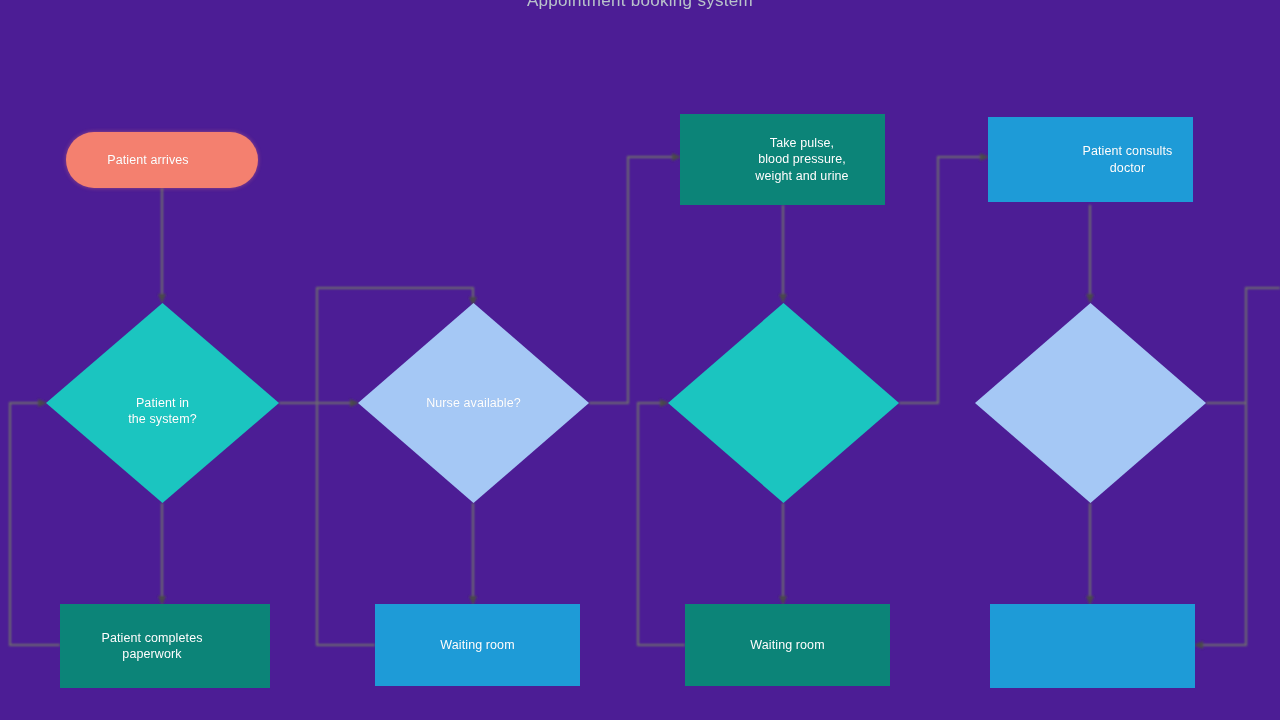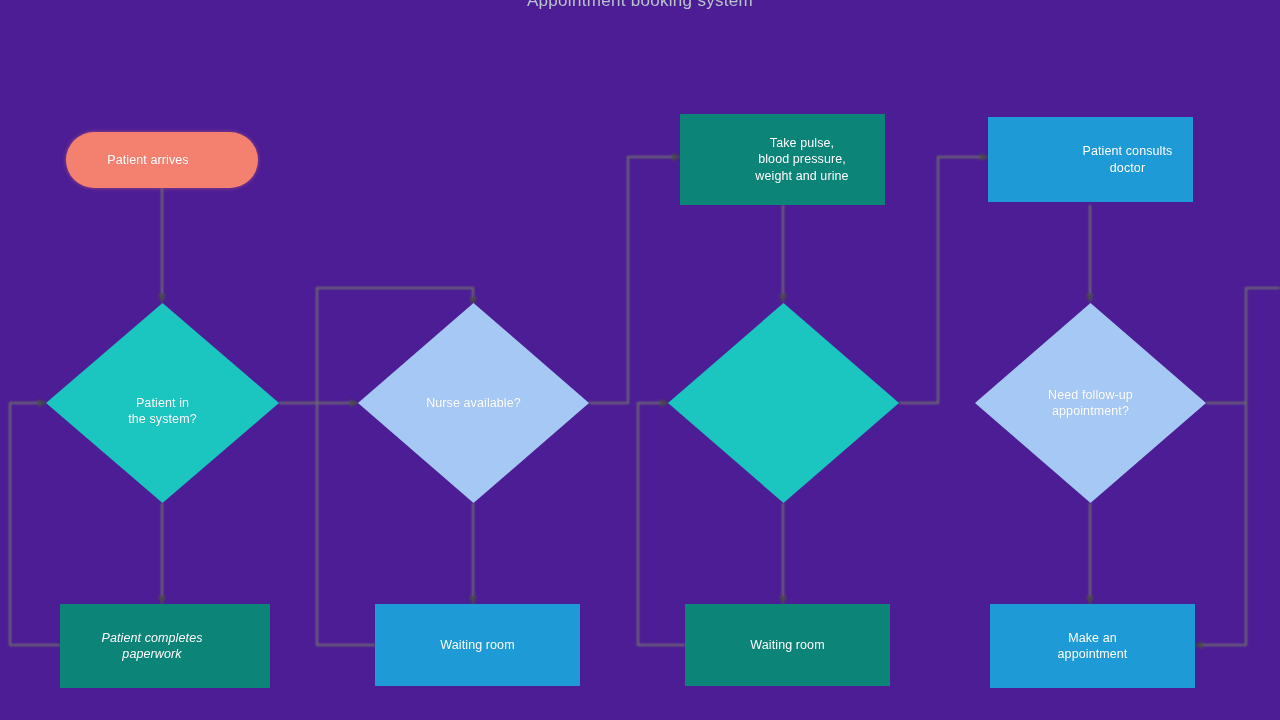--- a/index.html
+++ b/index.html
@@ -109,21 +109,21 @@
   <div class="node-label" style="left:52px;top:132px;width:192px;height:56px;">Patient arrives</div>
 
   <div style="position:absolute;left:46px;top:303px;width:233px;height:200px;">
     <div style="position:absolute;left:0;top:0;width:100%;height:100%;background:#1bc5c0;
                 clip-path:polygon(50% 0%,100% 50%,50% 100%,0% 50%);"></div>
   </div>
   <div class="node-label" style="left:76px;top:371px;width:173px;height:80px;text-align:center;">Patient in
 the system?</div>
 
   <div style="position:absolute;left:60px;top:604px;width:210px;height:84px;background:#0c8478;"></div>
-  <div class="node-label" style="left:60px;top:604px;width:184px;height:84px;font-style:italic;">Patient completes
+  <div class="node-label" style="left:60px;top:604px;width:184px;height:84px;">Patient completes
 paperwork</div>
 
   <div style="position:absolute;left:358px;top:303px;width:231px;height:200px;">
     <div style="position:absolute;left:0;top:0;width:100%;height:100%;background:#a5c8f5;
                 clip-path:polygon(50% 0%,100% 50%,50% 100%,0% 50%);"></div>
   </div>
   <div class="node-label" style="left:388px;top:373px;width:171px;height:60px;color:#ffffff;">Nurse available?</div>
 
   <div style="position:absolute;left:375px;top:604px;width:205px;height:82px;background:#1e9bd7;"></div>
   <div class="node-label" style="left:375px;top:604px;width:205px;height:82px;">Waiting room</div>
@@ -142,20 +142,16 @@
   <div class="node-label" style="left:685px;top:604px;width:205px;height:82px;">Waiting room</div>
 
   <div style="position:absolute;left:988px;top:117px;width:205px;height:85px;background:#1e9bd7;"></div>
   <div class="node-label" style="left:988px;top:117px;width:205px;height:85px;margin-left:37px;">Patient consults
 doctor</div>
 
   <div style="position:absolute;left:975px;top:303px;width:231px;height:200px;">
     <div style="position:absolute;left:0;top:0;width:100%;height:100%;background:#a5c8f5;
                 clip-path:polygon(50% 0%,100% 50%,50% 100%,0% 50%);"></div>
   </div>
-  <div class="node-label" style="left:1005px;top:363px;width:171px;height:80px;color:#ffffff;">Need follow-up
-appointment?</div>
 
   <div style="position:absolute;left:990px;top:604px;width:205px;height:84px;background:#1e9bd7;"></div>
-  <div class="node-label" style="left:990px;top:604px;width:205px;height:84px;">Make an
-appointment</div>
 
 </div>
 
 </body></html>

